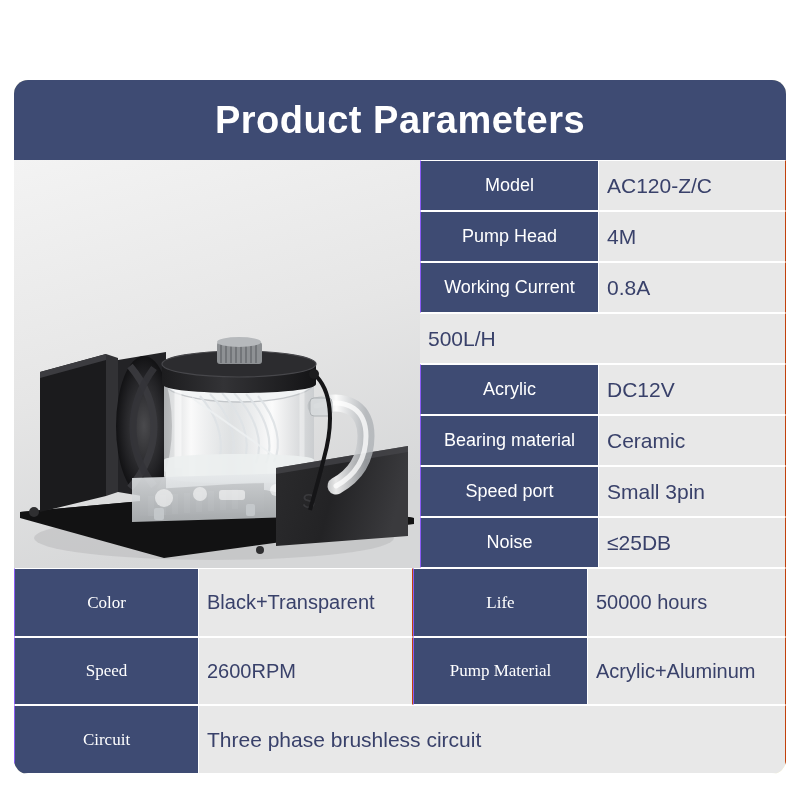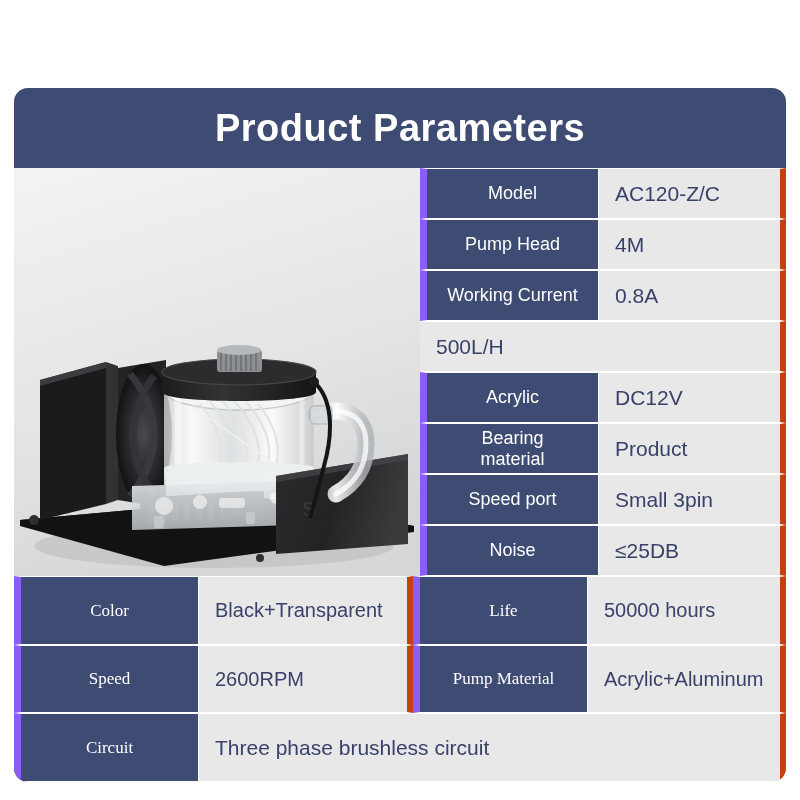--- a/index.html
+++ b/index.html
@@ -10,21 +10,21 @@
   body {
     width: 800px;
     height: 800px;
     font-family: "Liberation Sans", sans-serif;
     overflow: hidden;
   }
 
   #sheet {
     position: absolute;
     left: 14px;
-    top: 88px;
+    top: 80px;
     width: 772px;
     height: 694px;
     border-radius: 14px;
     overflow: hidden;
     background: #fef9c3;
   }
 
   
   .header {
     position: absolute;
@@ -98,31 +98,31 @@
     border-top: 1px solid #ffffff;
     border-bottom: 1px solid #ffffff;
     line-height: 1.12;
   }
   .lab {
     background: #3e4b73;
     color: #ffffff;
     justify-content: center;
     text-align: center;
     font-size: 18px;
-    border-left: 7px solid #8b5cf6;
+    border-left: 1px solid #8b5cf6;
     border-right: 1px solid #ffffff;
     padding: 0 20px;
   }
   .val {
     background: #e8e8e8;
     color: #39416a;
     justify-content: flex-start;
     font-size: 21px;
-    padding-left: 16px;
-    border-right: 6px solid #c2410c;
+    padding-left: 8px;
+    border-right: 1px solid #c2410c;
   }
 
   
   .spec-top .lab { width: 179px; flex: none; }
   .spec-top .val { flex: 1 1 auto; }
 
   
   .spec-bottom .lab.c1 { width: 185px; flex: none; }
   .spec-bottom .val.c2 { width: 214px; flex: none; }
   .spec-bottom .lab.c3 { width: 175px; flex: none; }
@@ -290,21 +290,21 @@
     </div>
     <div class="row">
       <div class="val">500L/H</div>
     </div>
     <div class="row">
       <div class="lab">Acrylic</div>
       <div class="val">DC12V</div>
     </div>
     <div class="row">
       <div class="lab">Bearing material</div>
-      <div class="val">Product</div>
+      <div class="val">Ceramic</div>
     </div>
     <div class="row">
       <div class="lab">Speed port</div>
       <div class="val">Small 3pin</div>
     </div>
     <div class="row">
       <div class="lab">Noise</div>
       <div class="val">≤25DB</div>
     </div>
 

